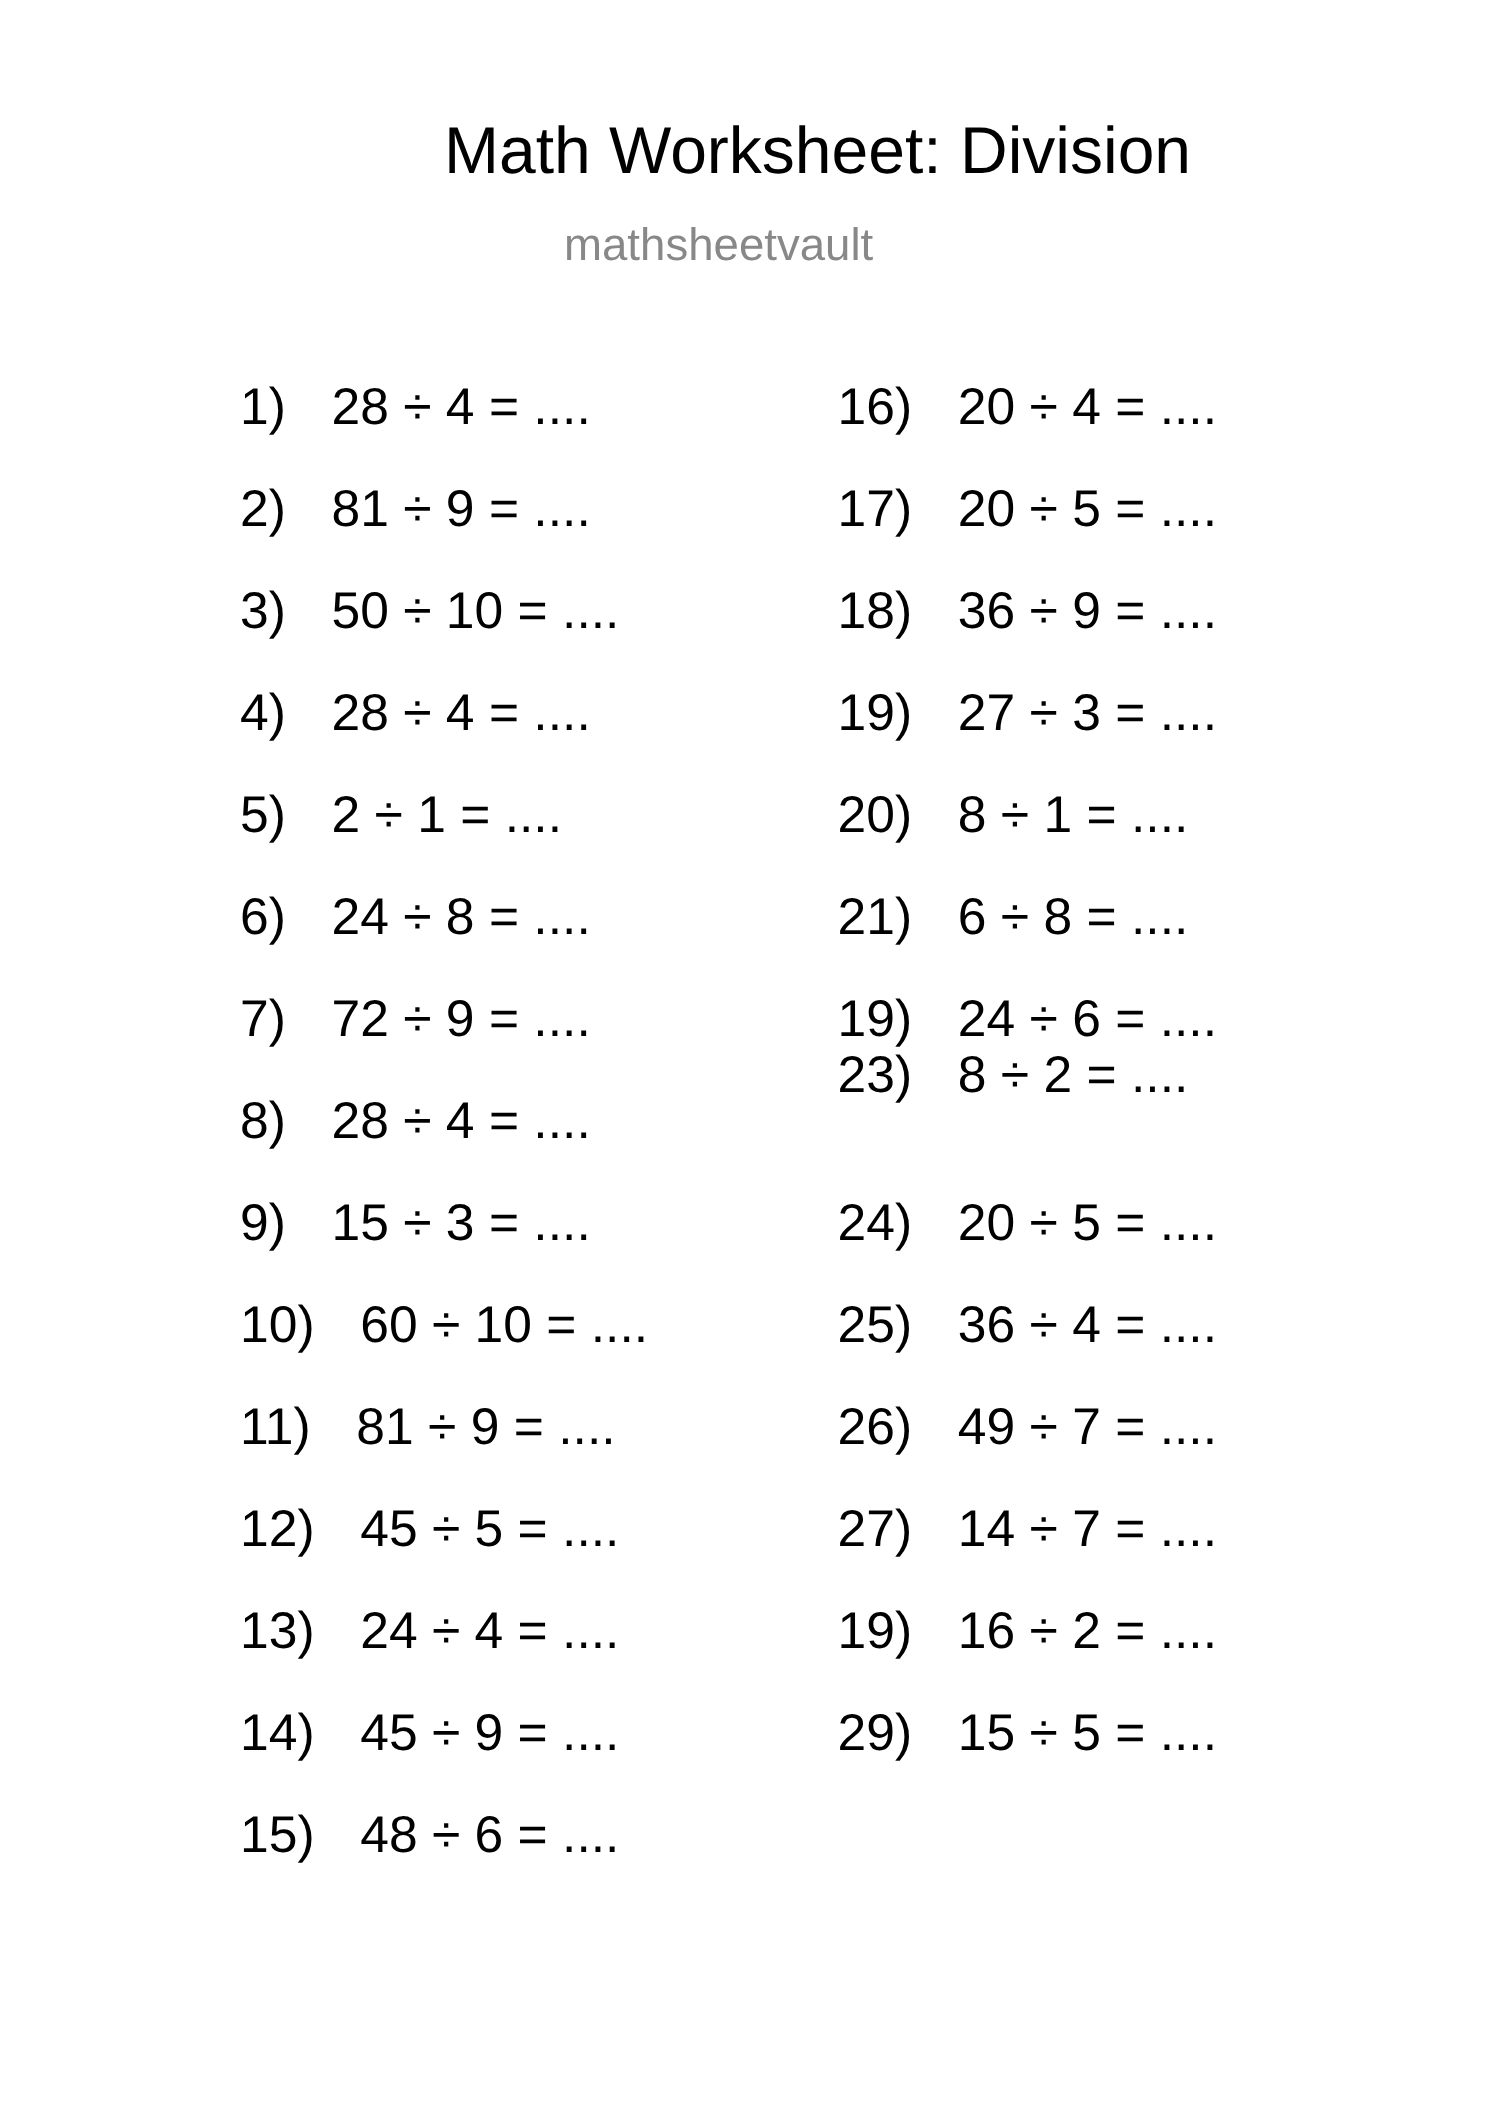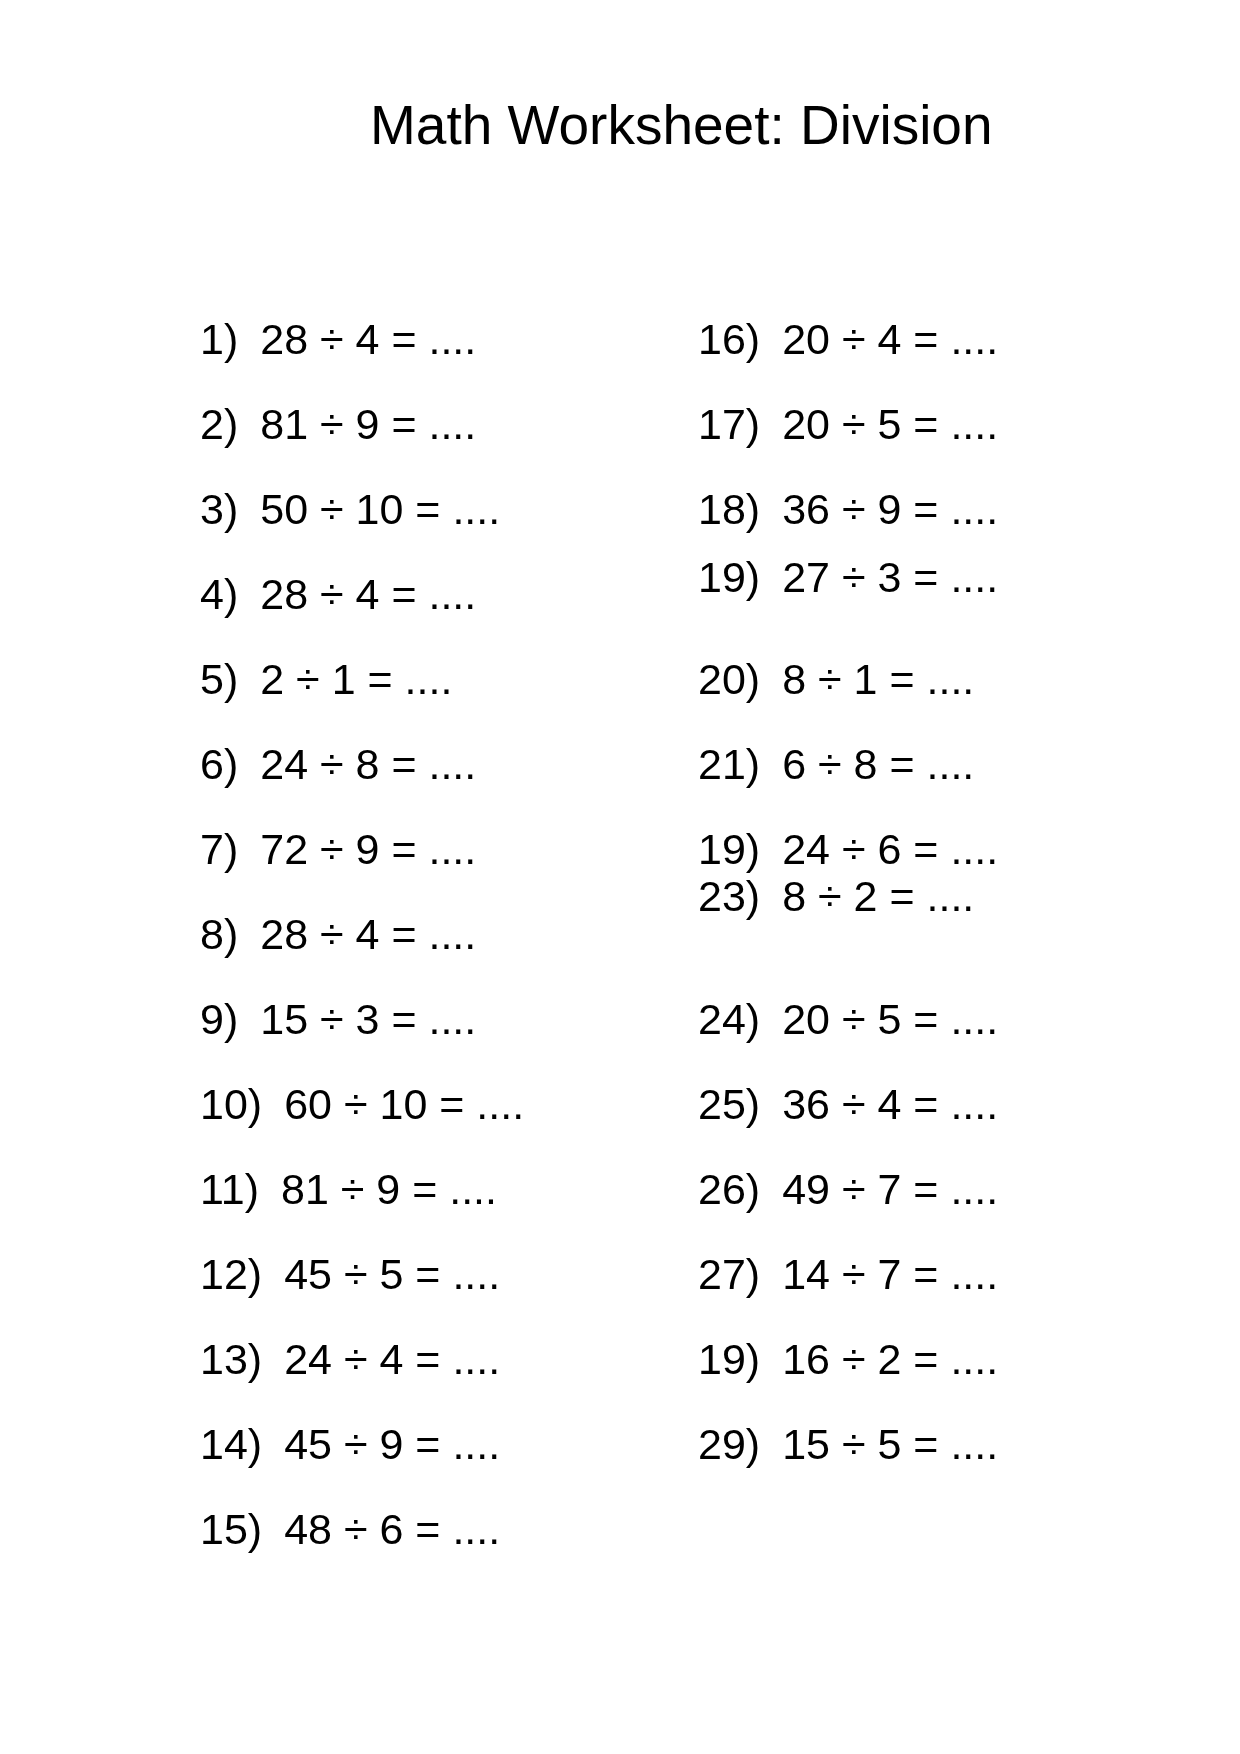--- a/index.html
+++ b/index.html
@@ -48,28 +48,29 @@
     .col-left { left: 200px; }
     .col-right { left: 698px; }
     .problem {
       position: absolute;
       left: 0;
       white-space: nowrap;
       font-size: 43px;
       line-height: 1;
     }
     .problem .num { display: inline; }
-    .problem .expr { display: inline; margin-left: 22px; }
+    .problem .expr { display: inline; margin-left: 38px; }
   </style>
 </head>
 <body>
 
 <div class="page">
 
   <div class="title">Math Worksheet: Division</div>
+  <div class="subtitle">mathsheetvault</div>
 
   <div class="column col-left">
     <div class="problem" style="top:318px"><span class="num">1)</span><span class="expr">28 ÷ 4 = ....</span></div>
     <div class="problem" style="top:403px"><span class="num">2)</span><span class="expr">81 ÷ 9 = ....</span></div>
     <div class="problem" style="top:488px"><span class="num">3)</span><span class="expr">50 ÷ 10 = ....</span></div>
     <div class="problem" style="top:573px"><span class="num">4)</span><span class="expr">28 ÷ 4 = ....</span></div>
     <div class="problem" style="top:658px"><span class="num">5)</span><span class="expr">2 ÷ 1 = ....</span></div>
     <div class="problem" style="top:743px"><span class="num">6)</span><span class="expr">24 ÷ 8 = ....</span></div>
     <div class="problem" style="top:828px"><span class="num">7)</span><span class="expr">72 ÷ 9 = ....</span></div>
     <div class="problem" style="top:913px"><span class="num">8)</span><span class="expr">28 ÷ 4 = ....</span></div>
@@ -79,21 +80,21 @@
     <div class="problem" style="top:1253px"><span class="num">12)</span><span class="expr">45 ÷ 5 = ....</span></div>
     <div class="problem" style="top:1338px"><span class="num">13)</span><span class="expr">24 ÷ 4 = ....</span></div>
     <div class="problem" style="top:1423px"><span class="num">14)</span><span class="expr">45 ÷ 9 = ....</span></div>
     <div class="problem" style="top:1508px"><span class="num">15)</span><span class="expr">48 ÷ 6 = ....</span></div>
   </div>
 
   <div class="column col-right">
     <div class="problem" style="top:318px"><span class="num">16)</span><span class="expr">20 ÷ 4 = ....</span></div>
     <div class="problem" style="top:403px"><span class="num">17)</span><span class="expr">20 ÷ 5 = ....</span></div>
     <div class="problem" style="top:488px"><span class="num">18)</span><span class="expr">36 ÷ 9 = ....</span></div>
-    <div class="problem" style="top:556px"><span class="num">19)</span><span class="expr">27 ÷ 3 = ....</span></div>
+    <div class="problem" style="top:573px"><span class="num">19)</span><span class="expr">27 ÷ 3 = ....</span></div>
     <div class="problem" style="top:658px"><span class="num">20)</span><span class="expr">8 ÷ 1 = ....</span></div>
     <div class="problem" style="top:743px"><span class="num">21)</span><span class="expr">6 ÷ 8 = ....</span></div>
     <div class="problem" style="top:828px"><span class="num">19)</span><span class="expr">24 ÷ 6 = ....</span></div>
     <div class="problem" style="top:875px"><span class="num">23)</span><span class="expr">8 ÷ 2 = ....</span></div>
     <div class="problem" style="top:998px"><span class="num">24)</span><span class="expr">20 ÷ 5 = ....</span></div>
     <div class="problem" style="top:1083px"><span class="num">25)</span><span class="expr">36 ÷ 4 = ....</span></div>
     <div class="problem" style="top:1168px"><span class="num">26)</span><span class="expr">49 ÷ 7 = ....</span></div>
     <div class="problem" style="top:1253px"><span class="num">27)</span><span class="expr">14 ÷ 7 = ....</span></div>
     <div class="problem" style="top:1338px"><span class="num">19)</span><span class="expr">16 ÷ 2 = ....</span></div>
     <div class="problem" style="top:1423px"><span class="num">29)</span><span class="expr">15 ÷ 5 = ....</span></div>

